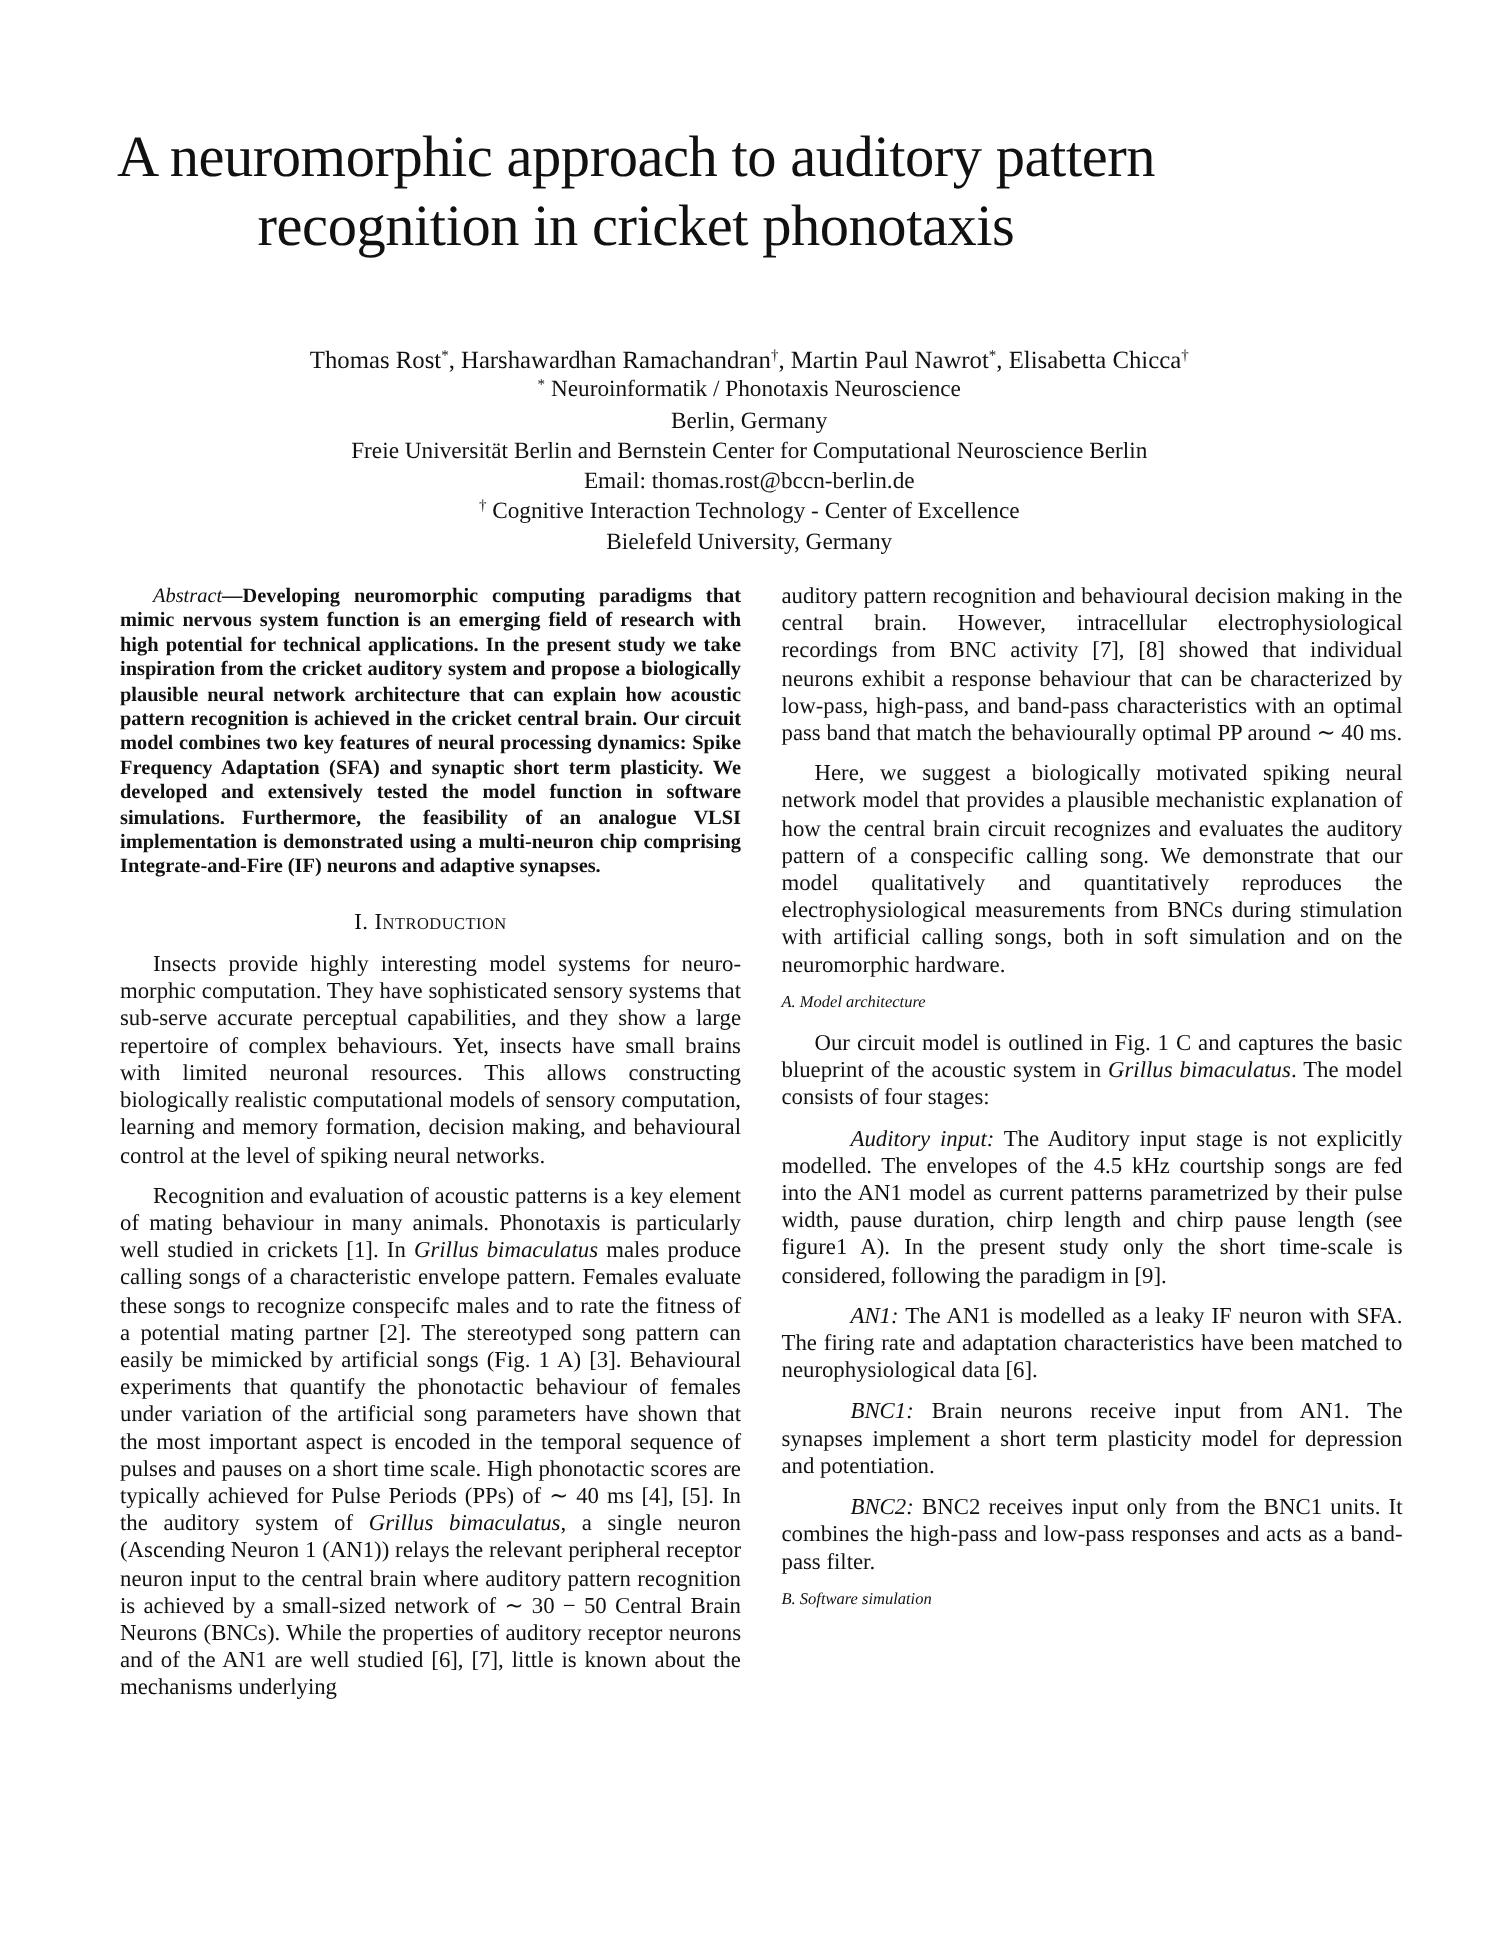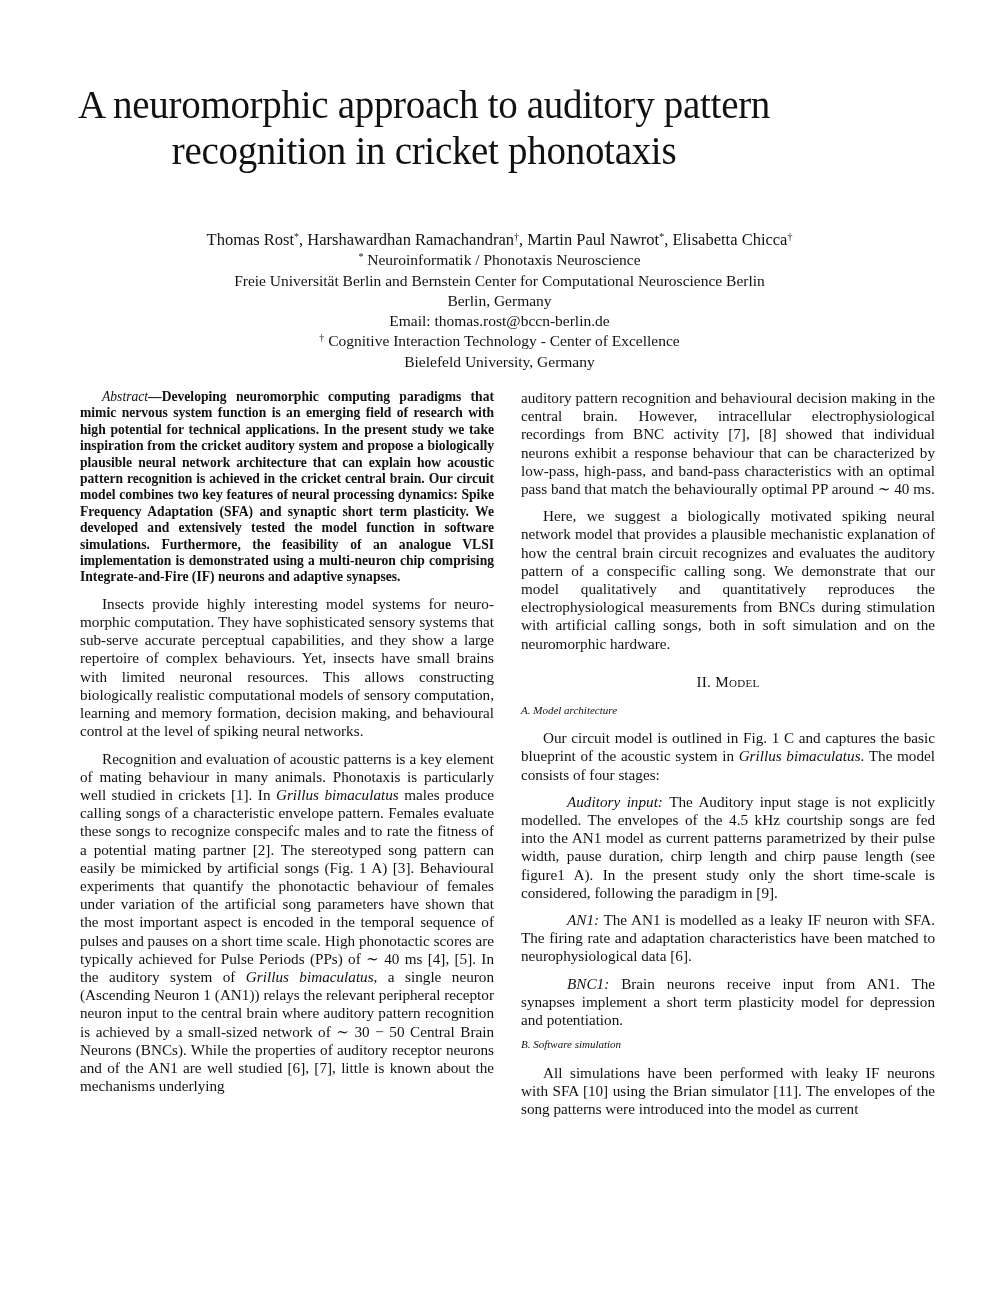--- a/index.html
+++ b/index.html
@@ -43,43 +43,43 @@
 <h1 class="title">
   <span>A neuromorphic approach to auditory pattern</span><br>
   <span>recognition in cricket phonotaxis</span>
 </h1>
 
 <div class="authors-block">
   <div class="authors">
     <span>Thomas Rost</span><sup>*</sup><span>, Harshawardhan Ramachandran</span><sup>†</sup><span>, Martin Paul Nawrot</span><sup>*</sup><span>, Elisabetta Chicca</span><sup>†</sup>
   </div>
   <div><sup>*</sup><span> Neuroinformatik / Phonotaxis Neuroscience</span></div>
+  <div><span>Berlin, Germany</span></div>
   <div><span>Freie Universität Berlin and Bernstein Center for Computational Neuroscience Berlin</span></div>
-  <div><span>Berlin, Germany</span></div>
   <div><span>Email: thomas.rost@bccn-berlin.de</span></div>
   <div><sup>†</sup><span> Cognitive Interaction Technology - Center of Excellence</span></div>
   <div><span>Bielefeld University, Germany</span></div>
 </div>
 
 <div class="col left">
   <p class="abstract"><span class="lead">Abstract</span><span>—Developing neuromorphic computing paradigms that mimic nervous system function is an emerging field of research with high potential for technical applications. In the present study we take inspiration from the cricket auditory system and propose a biologically plausible neural network architecture that can explain how acoustic pattern recognition is achieved in the cricket central brain. Our circuit model combines two key features of neural processing dynamics: Spike Frequency Adaptation (SFA) and synaptic short term plasticity. We developed and extensively tested the model function in software simulations. Furthermore, the feasibility of an analogue VLSI implementation is demonstrated using a multi-neuron chip comprising Integrate-and-Fire (IF) neurons and adaptive synapses.</span></p>
 
+  <div class="sec-head">I. Introduction</div>
 
   <p>Insects provide highly interesting model systems for neuro­morphic computation. They have sophisticated sensory systems that sub-serve accurate perceptual capabilities, and they show a large repertoire of complex behaviours. Yet, insects have small brains with limited neuronal resources. This allows constructing biologically realistic computational models of sensory computation, learning and memory formation, decision making, and behavioural control at the level of spiking neural networks.</p>
   <p><span>Recognition and evaluation of acoustic patterns is a key element of mating behaviour in many animals. Phonotaxis is particularly well studied in crickets [1]. In </span><em>Grillus bimacula­tus</em><span> males produce calling songs of a characteristic envelope pattern. Females evaluate these songs to recognize conspecifc males and to rate the fitness of a potential mating partner [2]. The stereotyped song pattern can easily be mimicked by artificial songs (Fig. 1 A) [3]. Behavioural experiments that quantify the phonotactic behaviour of females under variation of the artificial song parameters have shown that the most important aspect is encoded in the temporal sequence of pulses and pauses on a short time scale. High phonotactic scores are typically achieved for Pulse Periods (PPs) of ∼ 40 ms [4], [5]. In the auditory system of </span><em>Grillus bimaculatus</em><span>, a single neuron (Ascending Neuron 1 (AN1)) relays the relevant peripheral receptor neuron input to the central brain where auditory pattern recognition is achieved by a small-sized network of ∼ 30 − 50 Central Brain Neurons (BNCs). While the properties of auditory receptor neurons and of the AN1 are well studied [6], [7], little is known about the mechanisms underlying</span></p>
 </div>
 
 <div class="col right">
   <p style="text-indent:0">auditory pattern recognition and behavioural decision making in the central brain. However, intracellular electrophysiological recordings from BNC activity [7], [8] showed that individual neurons exhibit a response behaviour that can be characterized by low-pass, high-pass, and band-pass characteristics with an optimal pass band that match the behaviourally optimal PP around ∼ 40 ms.</p>
   <p>Here, we suggest a biologically motivated spiking neural network model that provides a plausible mechanistic expla­nation of how the central brain circuit recognizes and eval­uates the auditory pattern of a conspecific calling song. We demonstrate that our model qualitatively and quantitatively reproduces the electrophysiological measurements from BNCs during stimulation with artificial calling songs, both in soft simulation and on the neuromorphic hardware.</p>
 
-  <div class="sec-head">II. Model</div>
   <div class="sub-head">A. Model architecture</div>
 
   <p><span>Our circuit model is outlined in Fig. 1 C and captures the basic blueprint of the acoustic system in </span><em>Grillus bimaculatus</em><span>. The model consists of four stages:</span></p>
 
   <p class="stage"><span class="para-head">Auditory input:</span><span> The Auditory input stage is not explic­itly modelled. The envelopes of the 4.5 kHz courtship songs are fed into the AN1 model as current patterns parametrized by their pulse width, pause duration, chirp length and chirp pause length (see figure1 A). In the present study only the short time-scale is considered, following the paradigm in [9].</span></p>
   <p class="stage"><span class="para-head">AN1:</span><span> The AN1 is modelled as a leaky IF neuron with SFA. The firing rate and adaptation characteristics have been matched to neurophysiological data [6].</span></p>
   <p class="stage"><span class="para-head">BNC1:</span><span> Brain neurons receive input from AN1. The synapses implement a short term plasticity model for depres­sion and potentiation.</span></p>
+  <p class="stage"><span class="para-head">BNC2:</span><span> BNC2 receives input only from the BNC1 units. It combines the high-pass and low-pass responses and acts as a band-pass filter.</span></p>
 
   <div class="sub-head" style="margin-top:6px">B. Software simulation</div>
-  <p>All simulations have been performed with leaky IF neurons with SFA [10] using the Brian simulator [11]. The envelopes of the song patterns were introduced into the model as current</p>
 </div>
 
 </body></html>

